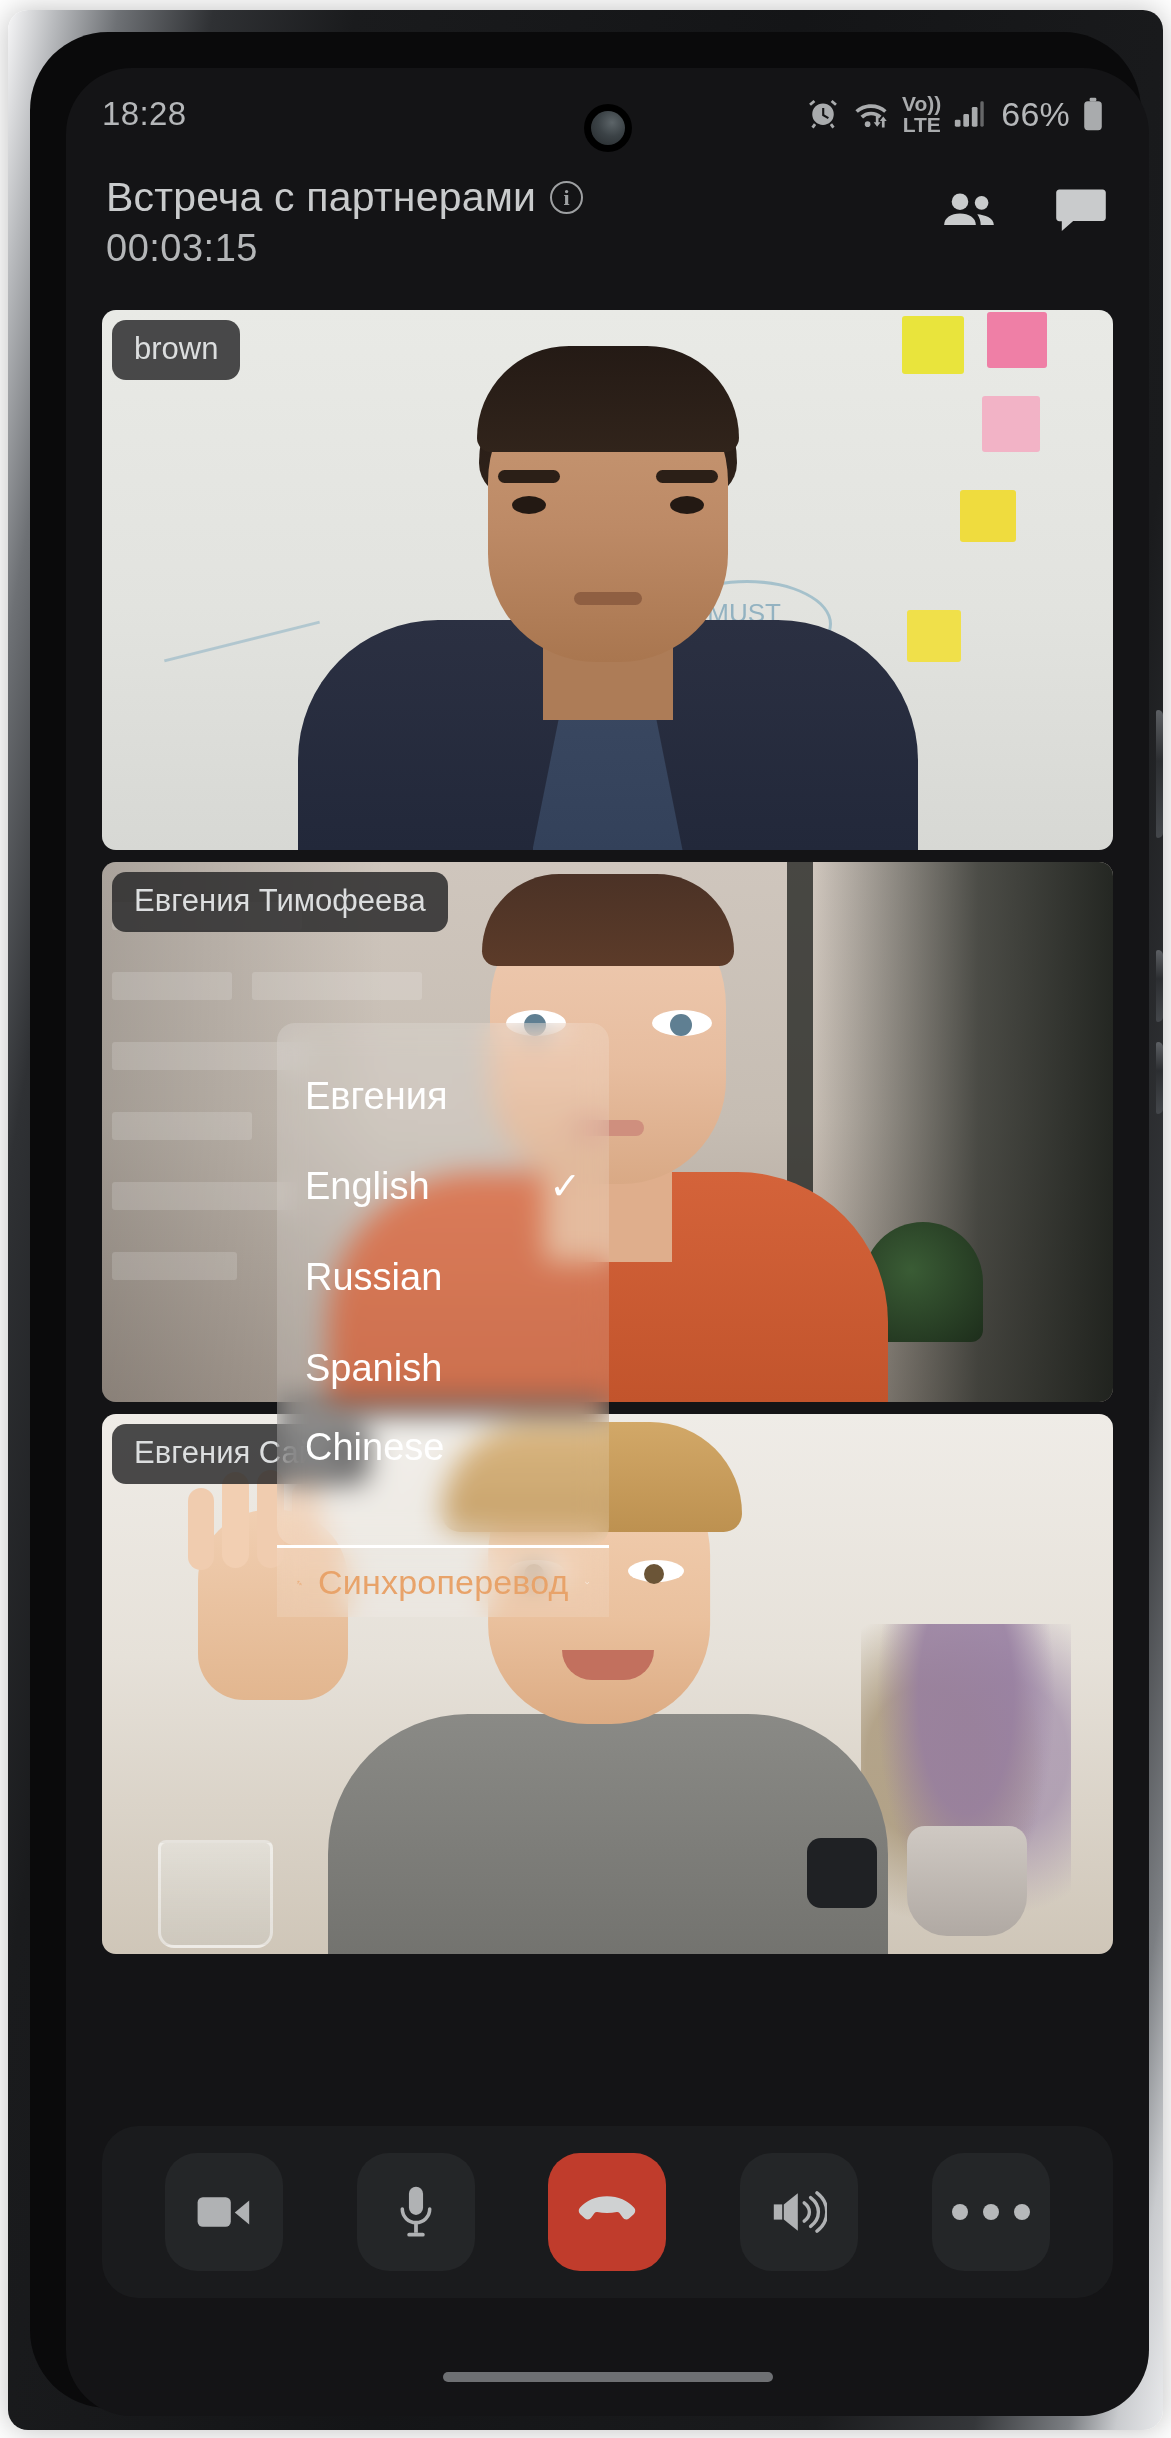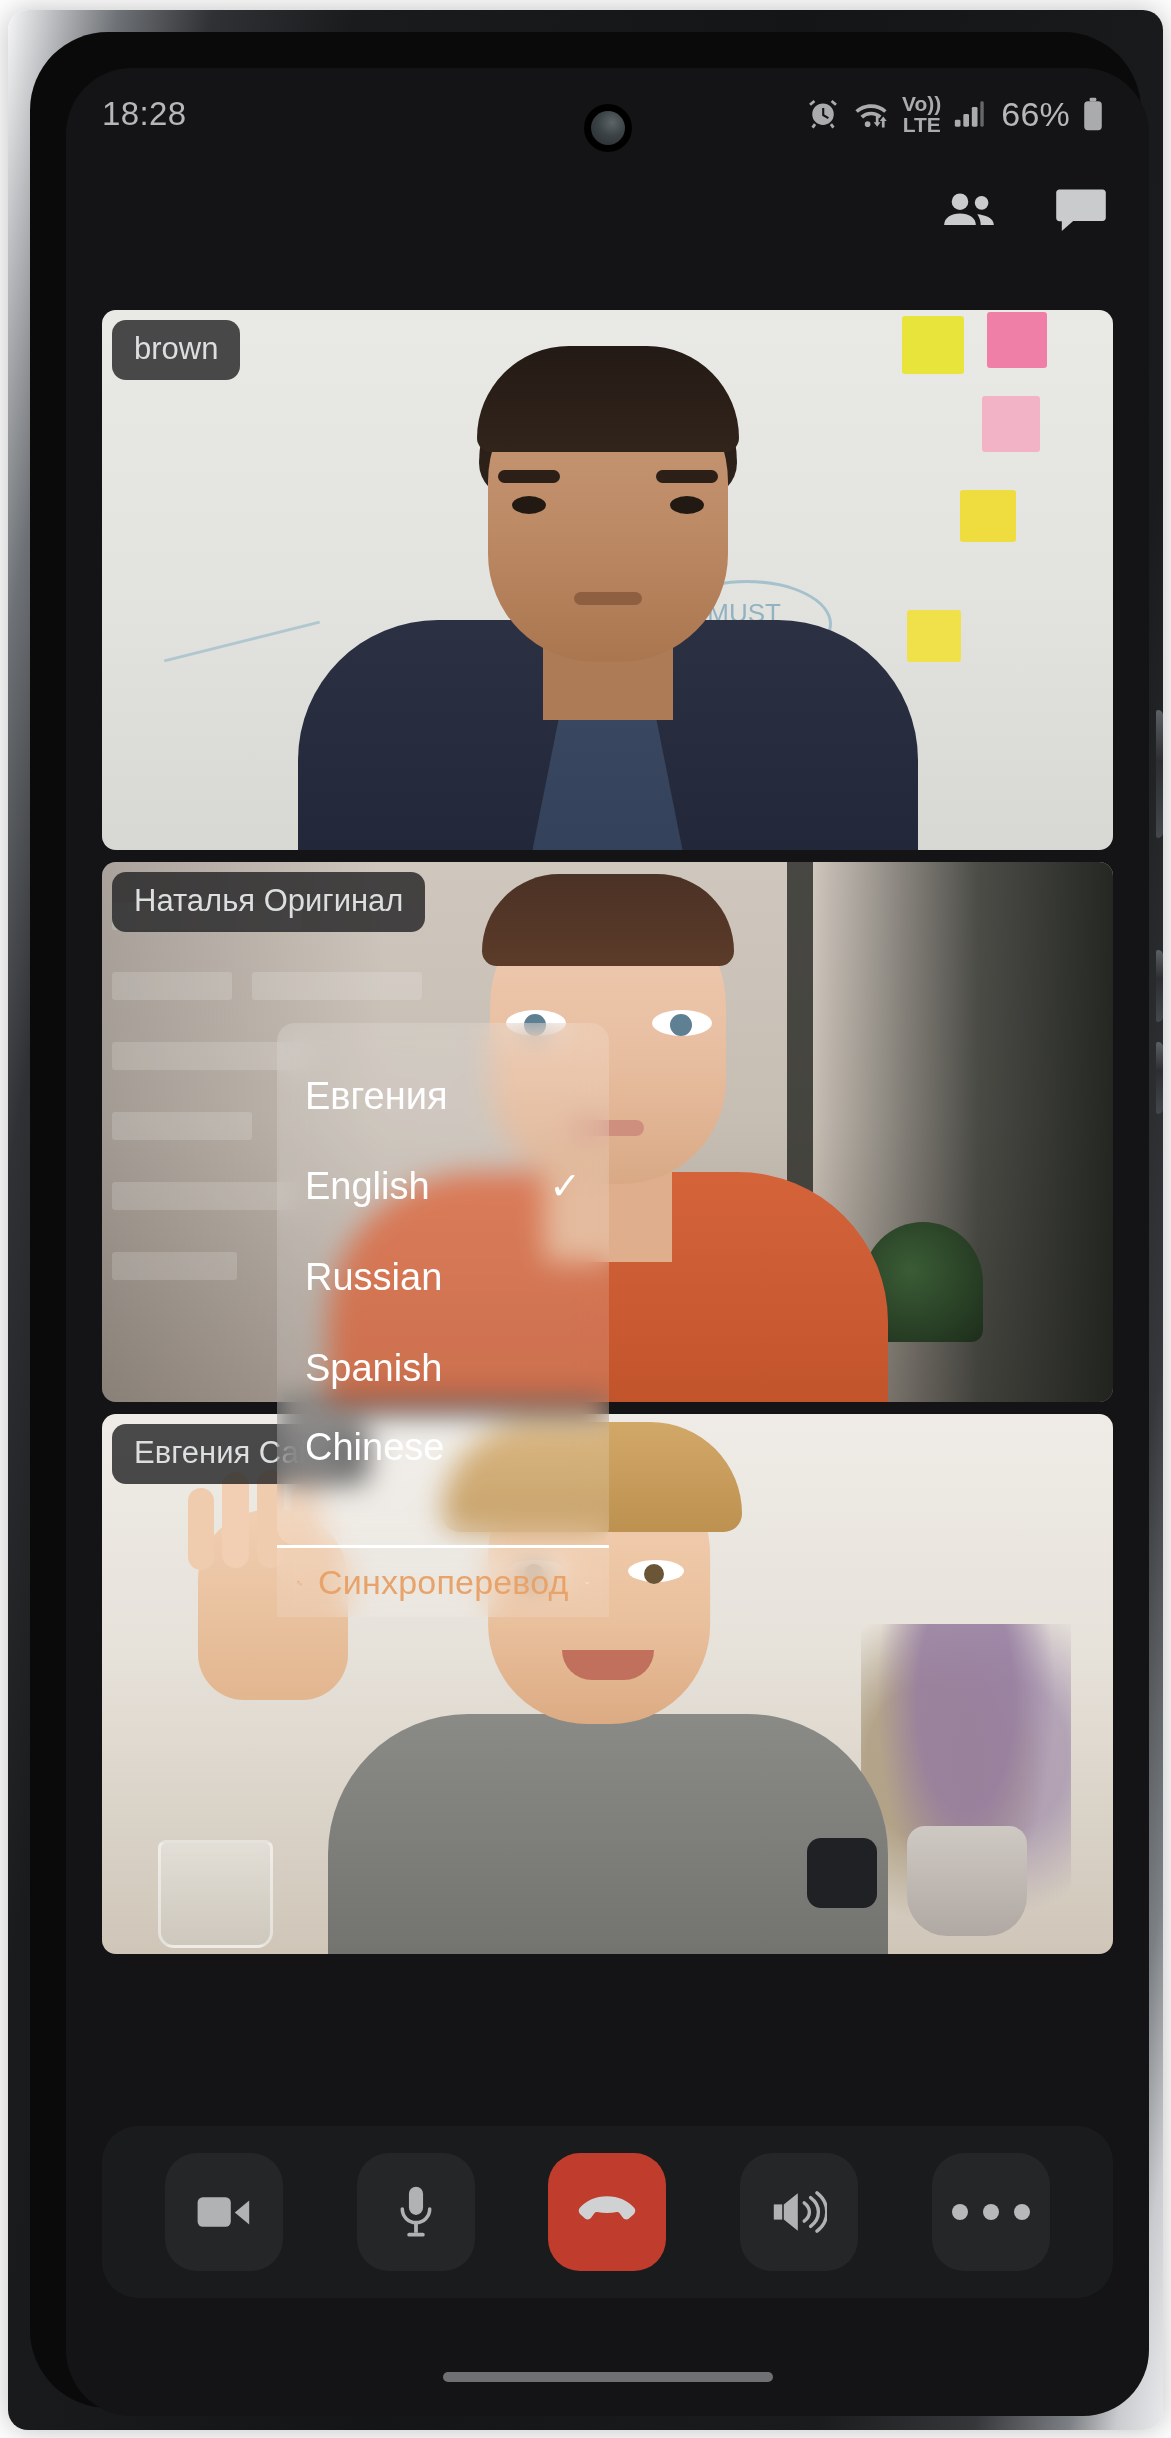--- a/index.html
+++ b/index.html
@@ -392,20 +392,27 @@
               <rect x="0.8" y="3" width="12.4" height="20.4" rx="2.6"></rect>
             </svg>
           </span>
         </div>
 
         <div class="punch-hole">
             <i></i>
           </div>
 
         <div class="appbar">
+          <div class="appbar-left">
+            <div class="meet-title-row">
+              <span class="meet-title">Встреча с партнерами</span>
+              <span class="info-icon">i</span>
+            </div>
+            <div class="meet-timer">00:03:15</div>
+          </div>
           <div class="appbar-right">
             <div class="hdr-btn">
               <svg width="54" height="42" viewBox="0 0 30 22" fill="#c9cbcc">
                 <circle cx="10" cy="6.4" r="4.6"></circle>
                 <circle cx="22" cy="7" r="3.8"></circle>
                 <path d="M1.2 19.4c0-4.1 3.9-6.4 8.8-6.4s8.8 2.3 8.8 6.4z"></path>
                 <path d="M19.6 13.4c4 .35 9.2 1.9 9.2 6h-7.3c0-2.3-.7-4.3-1.9-6z"></path>
               </svg>
             </div>
             <div class="hdr-btn">
@@ -462,21 +469,21 @@
               <div class="s2-neck"></div>
               <div class="s2-hair"></div>
               <div class="s2-head"></div>
               <div style="position:absolute;left:50%;transform:translateX(-50%);top:12px;width:252px;height:92px;border-radius:126px 126px 24px 24px;background:linear-gradient(180deg,#4b3226,#5c3b29);"></div>
               <div style="position:absolute;left:50%;transform:translateX(-102px);top:148px;width:60px;height:26px;border-radius:50%;background:#fff;"></div>
               <div style="position:absolute;left:50%;transform:translateX(44px);top:148px;width:60px;height:26px;border-radius:50%;background:#fff;"></div>
               <div style="position:absolute;left:50%;transform:translateX(-84px);top:152px;width:22px;height:22px;border-radius:50%;background:#5f7f92;"></div>
               <div style="position:absolute;left:50%;transform:translateX(62px);top:152px;width:22px;height:22px;border-radius:50%;background:#5f7f92;"></div>
               <div style="position:absolute;left:50%;transform:translateX(-36px);top:258px;width:72px;height:16px;border-radius:10px;background:#cf8f7e;"></div>
             </div>
-            <div class="name-chip">Наталья Оригинал</div>
+            <div class="name-chip">Евгения Тимофеева</div>
           </div>
 
           <div class="tile tile-3">
             <div class="scene">
               <div class="s3-bg"></div>
               <div class="s3-flowers"></div>
               <div class="s3-vase"></div>
               <div class="s3-body"></div>
               <div class="s3-hair"></div>
               <div class="s3-head"></div>

